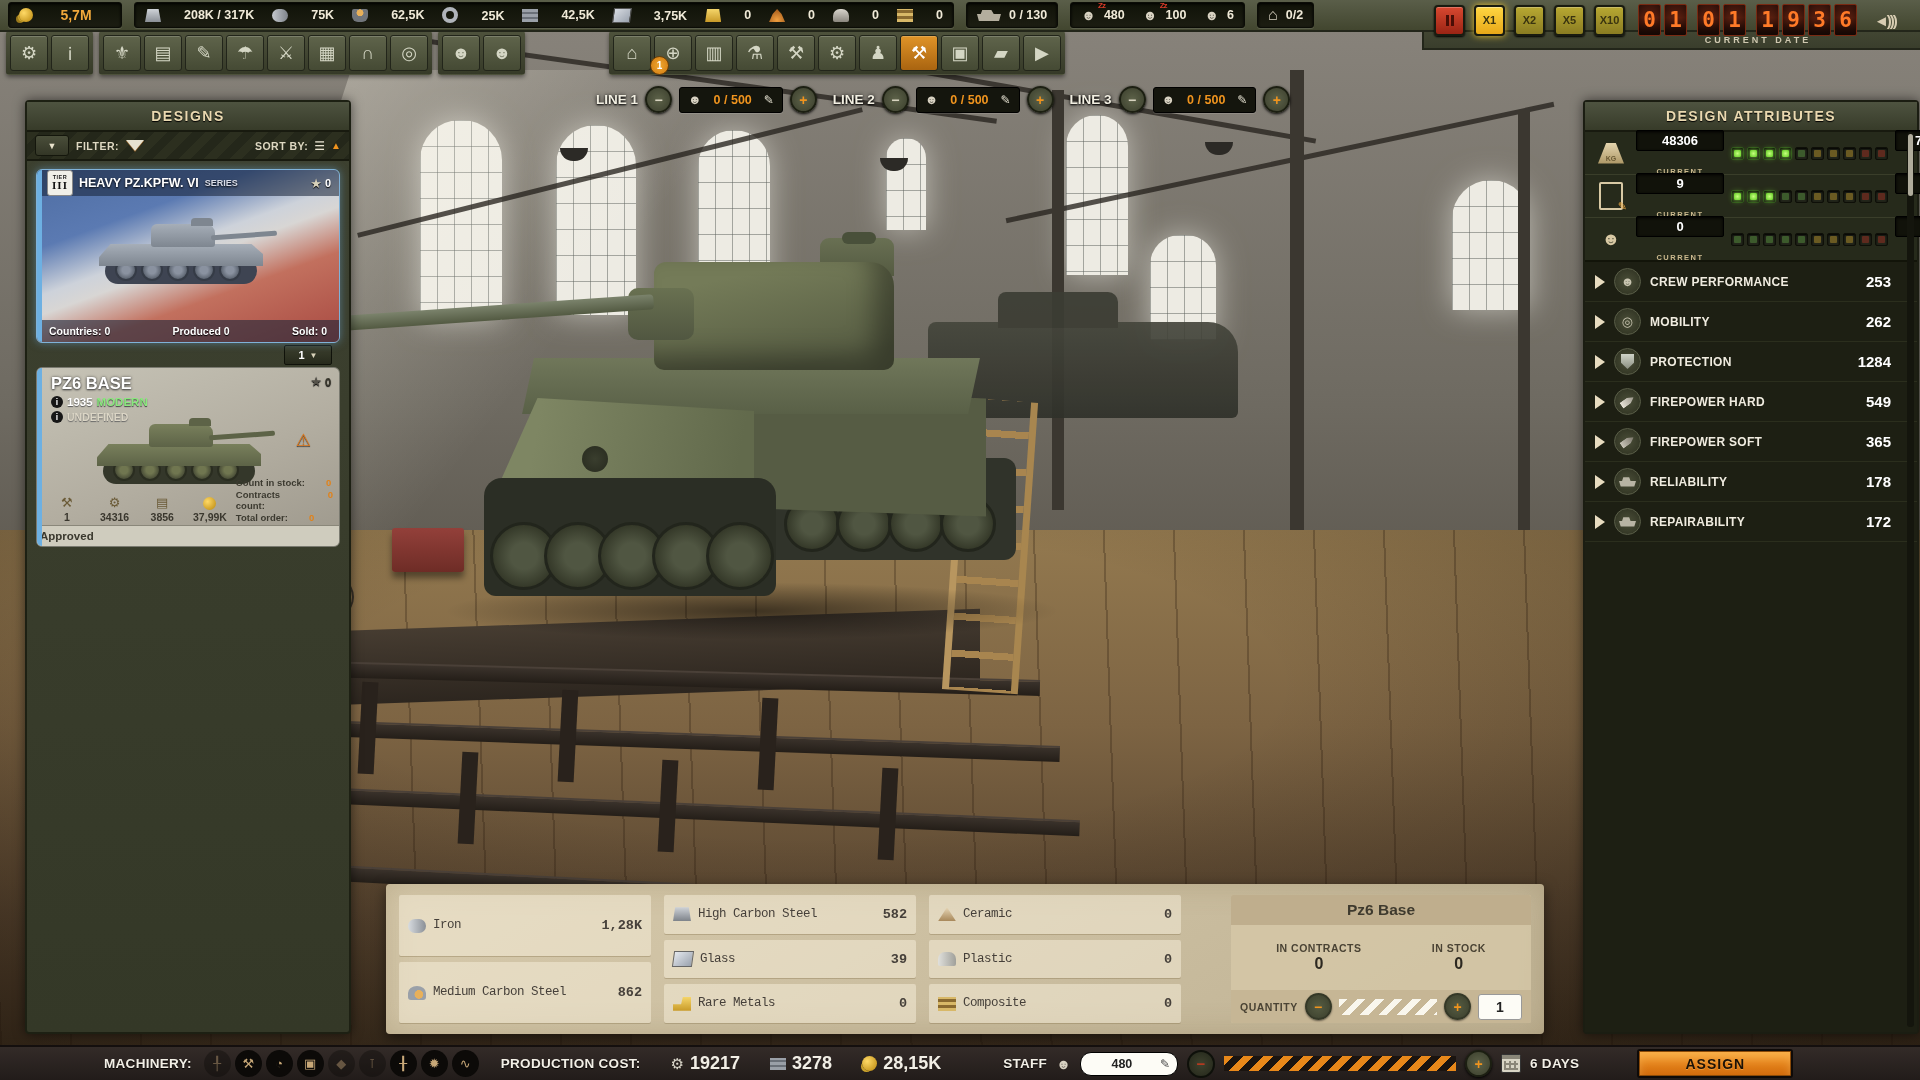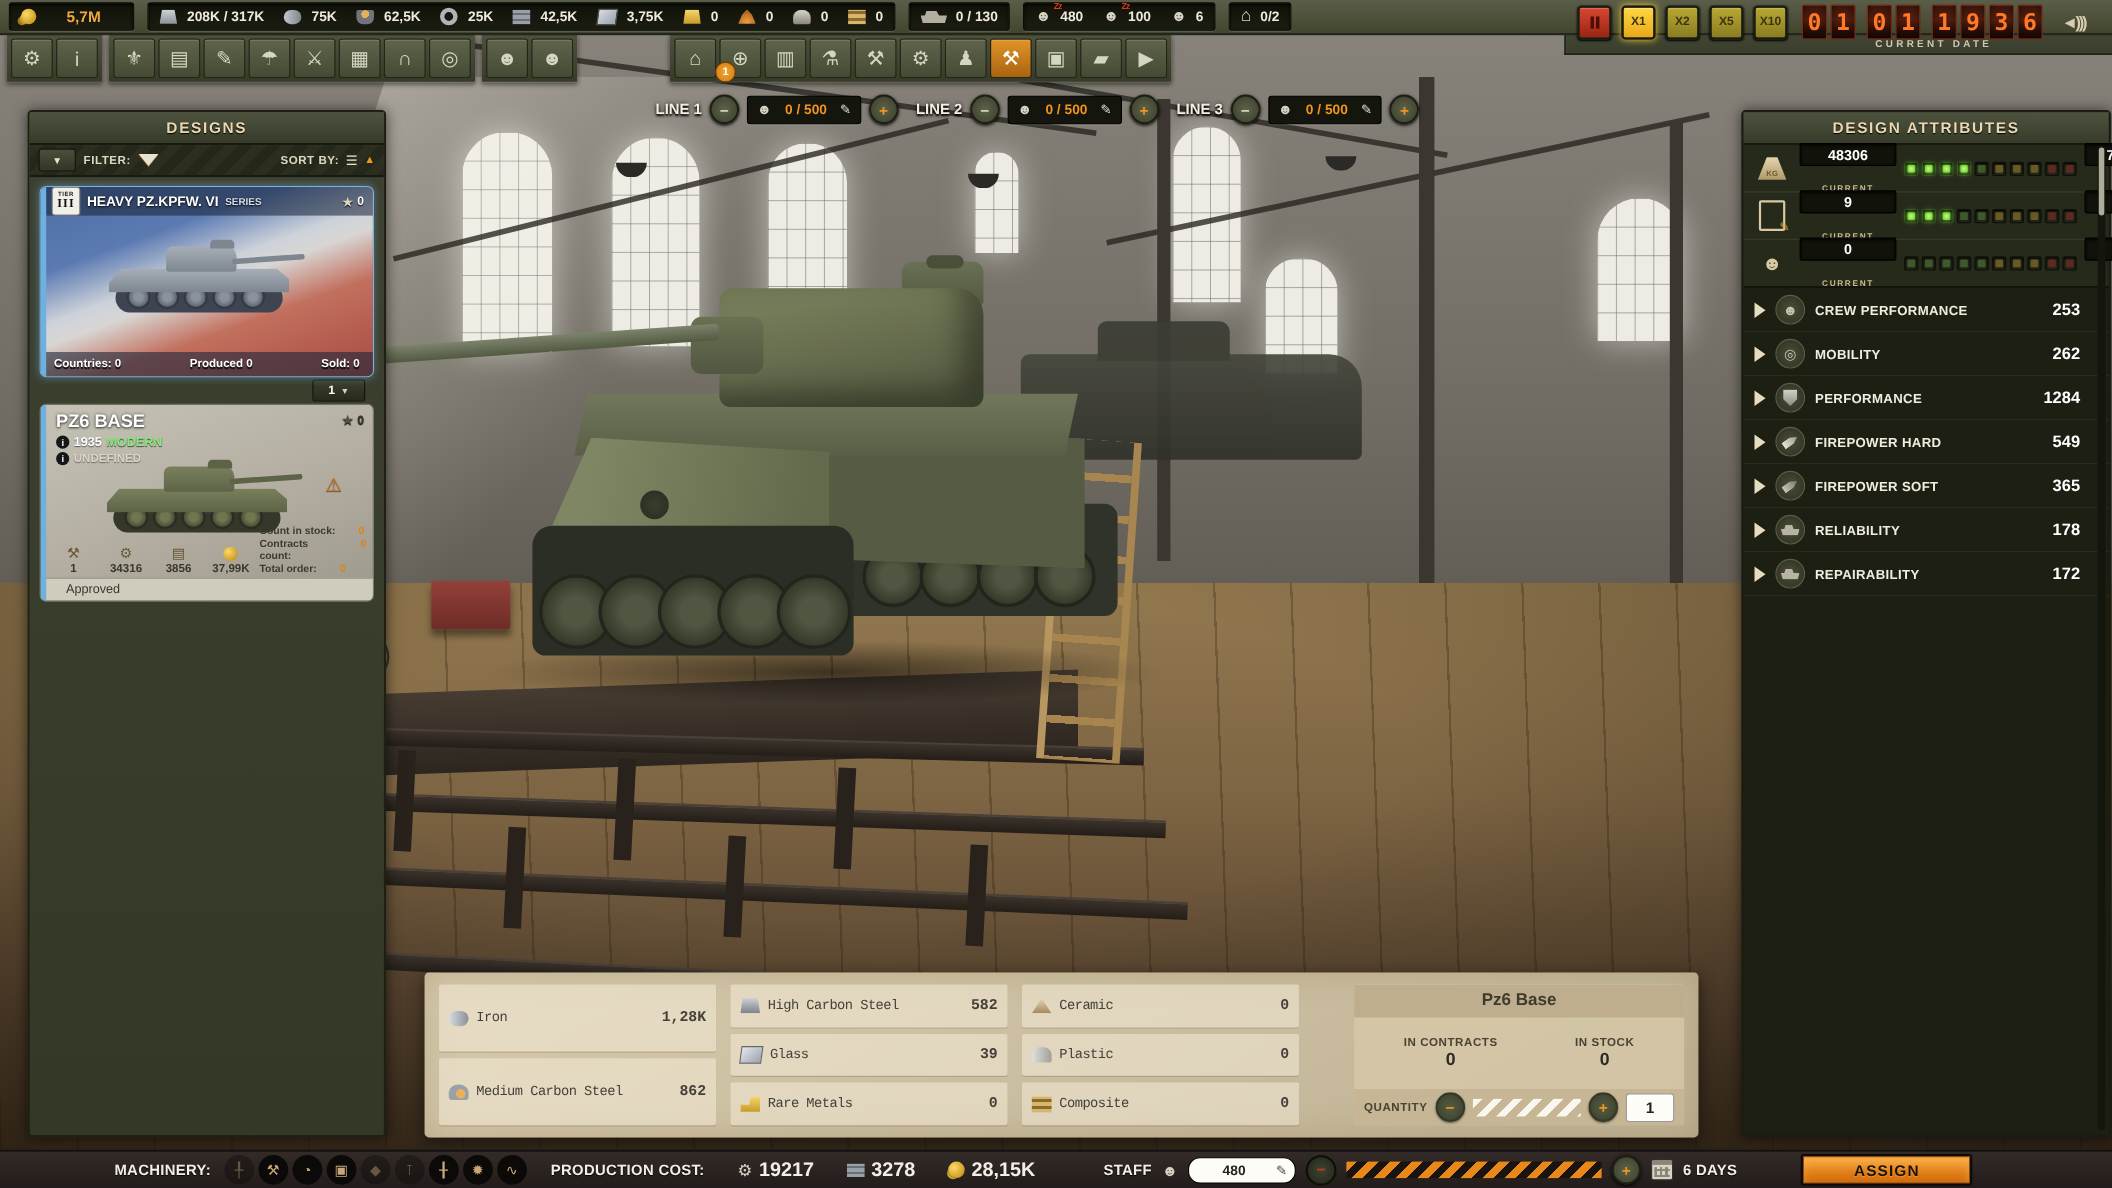--- a/index.html
+++ b/index.html
@@ -8,21 +8,21 @@
   
   .topbar{position:absolute;top:0;left:0;right:0;height:30px;z-index:50;
     background:linear-gradient(#5a5e49,#42462f);border-bottom:2px solid #23261a;
     display:flex;align-items:center;gap:12px;padding:0 8px;}
   .slot{background:linear-gradient(#101208,#1c1d12);border:1px solid #0b0c06;border-radius:3px;
     box-shadow:0 1px 0 rgba(255,255,255,.12), inset 0 1px 3px #000;
     display:flex;align-items:center;height:24px;padding:0 10px;gap:8px;}
   .mval{color:#f2a93b;font-weight:bold;font-size:14px;min-width:70px;text-align:center}
   .coin{width:14px;height:14px;border-radius:50%;background:radial-gradient(circle at 35% 35%,#ffd966,#b8860b);
     box-shadow:-3px 2px 0 -2px #caa22c,-6px 4px 0 -3px #9a7a1c;}
-  .rpair{display:flex;align-items:center;gap:9px;margin-right:10px}
+  .rpair{display:flex;align-items:flex-end;gap:23px;margin-right:10px}
   .rval{color:#f0ead8;font-weight:bold;font-size:12.5px;}
   .ricon{width:16px;height:13px;display:inline-block}
   .i-ingot{background:linear-gradient(#cfd3d8,#8a8f96);clip-path:polygon(15% 0,85% 0,100% 100%,0 100%)}
   .i-cyl{background:linear-gradient(90deg,#c4c8ce,#7e838a);border-radius:7px}
   .i-cru{background:radial-gradient(circle at 50% 30%,#e8b05a 28%,#71757b 30%);border-radius:2px 2px 6px 6px}
   .i-coil{width:8px;height:8px;border:4px solid #b0b4ba;border-radius:50%}
   .i-stack{background:repeating-linear-gradient(0deg,#9aa0a8 0 3px,#6a7078 3px 5px)}
   .i-pane{background:linear-gradient(135deg,#d8dce2,#9aa2ae);border:1px solid #555;transform:skewX(-8deg)}
   .i-gold{background:linear-gradient(#f5d56a,#c89a28);clip-path:polygon(12% 0,88% 0,100% 100%,0 100%)}
   .i-flame{background:radial-gradient(circle at 50% 85%,#f0a040,#a85f1e 75%);clip-path:polygon(50% 0,78% 38%,100% 100%,0 100%,22% 38%)}
@@ -192,21 +192,21 @@
   .c2stats{position:absolute;left:8px;right:6px;bottom:23px;display:flex;align-items:flex-end;gap:4px;z-index:2}
   .statcol{display:flex;flex-direction:column;align-items:center;width:46px}
   .statico{font-size:13px;color:#6a5a36;line-height:14px}
   .statcoin{width:13px;height:13px;border-radius:50%;background:radial-gradient(circle at 35% 35%,#ffd966,#b8860b)}
   .statval{color:#3a372e;font-weight:bold;font-size:10.5px;margin-top:1px}
   .ordercol{margin-left:auto;display:flex;flex-direction:column;gap:1px;align-items:flex-start}
   .orow{display:flex;gap:21px;align-items:flex-start}
   .olabel{color:#3c3a30;font-weight:bold;font-size:9.5px}
   .oval{color:#e0821a;font-weight:bold;font-size:9.5px}
   .approved{position:absolute;bottom:0;left:0;right:0;height:20px;background:#cfccbe;border-top:1px solid #8a877a;
-    display:flex;align-items:center;padding:0 23px;color:#3a382e;font-weight:normal;font-size:11.5px;z-index:2}
+    display:flex;align-items:center;padding:0 3px;color:#3a382e;font-weight:bold;font-size:11.5px;z-index:2}
   
   .mtank{position:absolute;width:170px;height:64px;
     --hullA:#a6aeb8;--hullB:#7e8690;--track:#3e4452;--wheelA:#8a92a0;--wheelB:#5a626e;--rim:#353b46}
   .mtank.olive{--hullA:#79805c;--hullB:#5d6347;--track:#34372a;--wheelA:#707650;--wheelB:#474b36;--rim:#2a2d20}
   .mt{position:absolute}
   .mt-track{left:6px;bottom:0;width:152px;height:26px;background:var(--track);border-radius:13px}
   .mt-w{position:absolute;bottom:3px;width:18px;height:18px;border-radius:50%;
     background:radial-gradient(var(--wheelA) 30%,var(--wheelB) 72%);border:2px solid var(--rim)}
   .mt-hull{left:0;bottom:18px;width:164px;height:22px;
     background:linear-gradient(var(--hullA),var(--hullB));
@@ -819,21 +819,21 @@
       <span class="expander"></span>
       <span class="aicon">◎</span>
       <span class="alabel">MOBILITY</span>
       <span class="avalue">262</span>
     </div>
     <div class="attrow">
       <span class="expander"></span>
       <span class="aicon">
           <span class="sh"></span>
         </span>
-      <span class="alabel">PERFORMANCE</span>
+      <span class="alabel">PROTECTION</span>
       <span class="avalue">1284</span>
     </div>
     <div class="attrow">
       <span class="expander"></span>
       <span class="aicon">
           <span class="shell"></span>
         </span>
       <span class="alabel">FIREPOWER HARD</span>
       <span class="avalue">549</span>
     </div>

